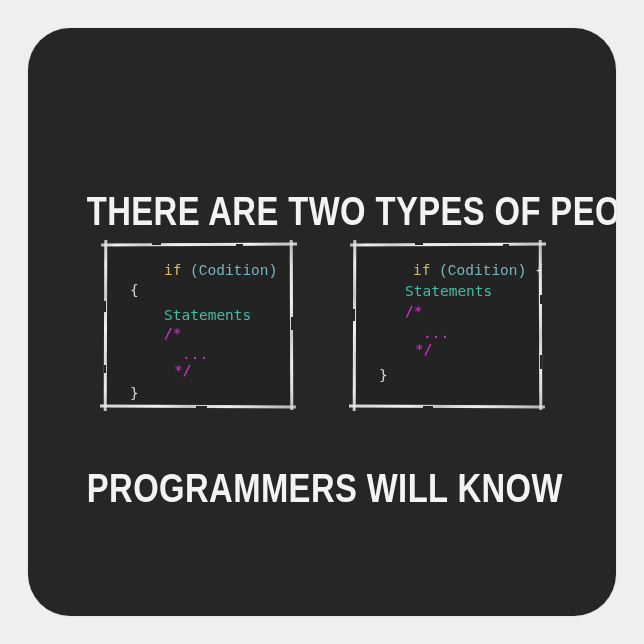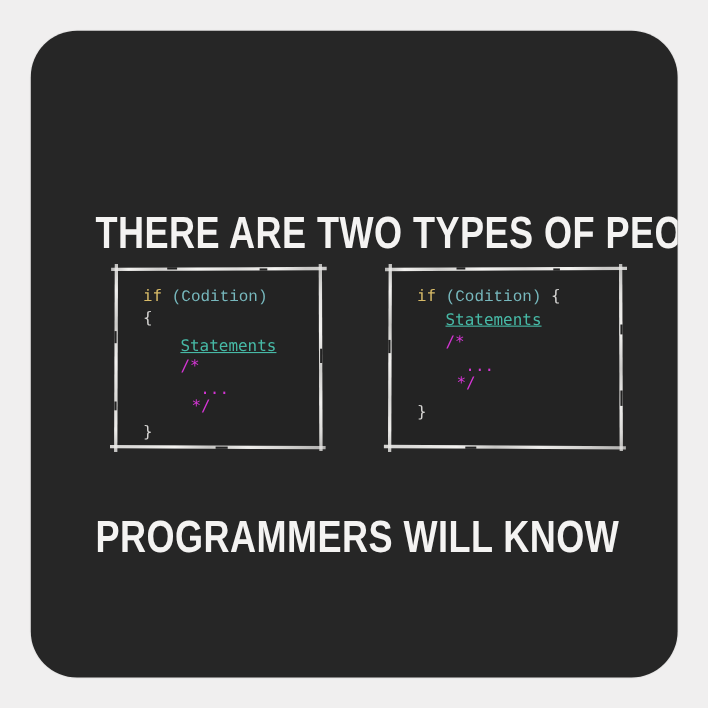--- a/index.html
+++ b/index.html
@@ -70,21 +70,21 @@
   }
 
   .panel {
     position: absolute;
     top: 0;
     width: 189px;
     height: 165px;
     background: #232323;
   }
   #panel-left  { left: 76px;  }
-  #panel-right { left: 325px; padding-left: 24px; }
+  #panel-right { left: 325px; }
 
   
   .frame-edge {
     position: absolute;
     background: #e9e8e6;
     pointer-events: none;
   }
   .frame-top {
     left: -3px; top: 0px; right: -4px; height: 3px;
     transform: rotate(-0.25deg);
@@ -152,23 +152,23 @@
     font-size: 14.5px;
     line-height: 20px;
     white-space: pre;
   }
   .code .ln {
     position: absolute;
     left: 0;
     width: 100%;
     white-space: pre;
   }
-  .kw      { color: #d8bb68; }
+  .kw      { color: #d8bb68; margin-left: 34px; }
   .cond    { color: #77b8bd; font-family: Liberation Mono, monospace; }
-  .stmt    { color: #47b9a6; text-decoration: underline; }
+  .stmt    { color: #47b9a6; }
   .cmt     { color: #d435d4; }
   .brace   { color: #d6d5d3; }
 </style>
 </head>
 <body>
 
 <div id="canvas">
 
   <div id="sticker">
 

